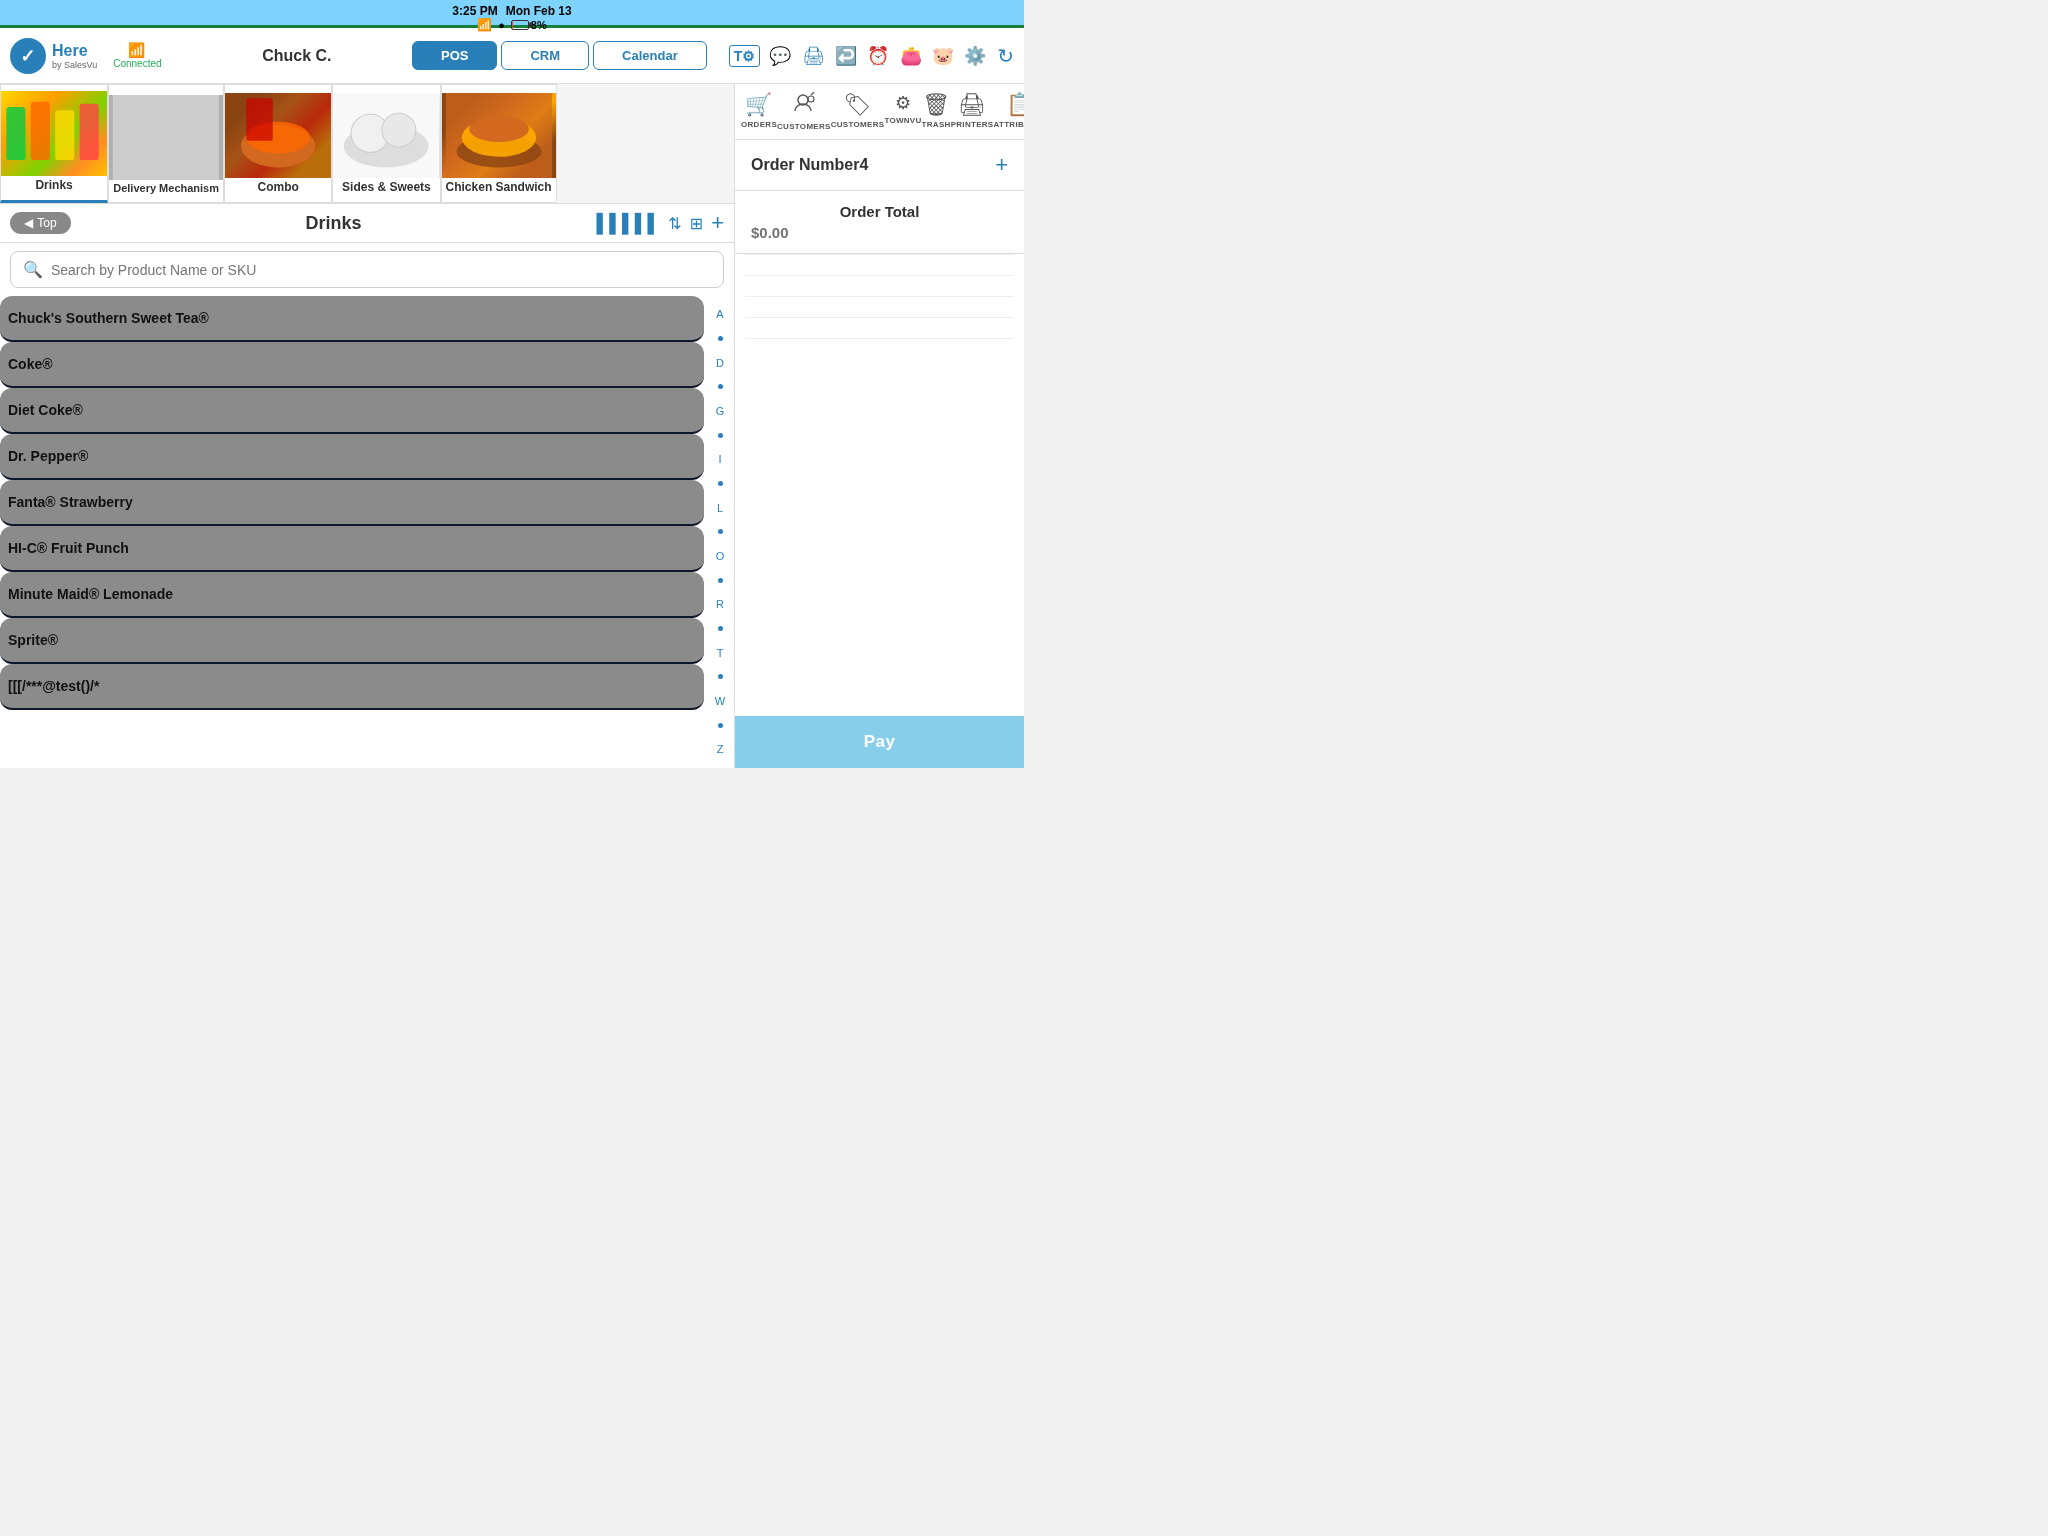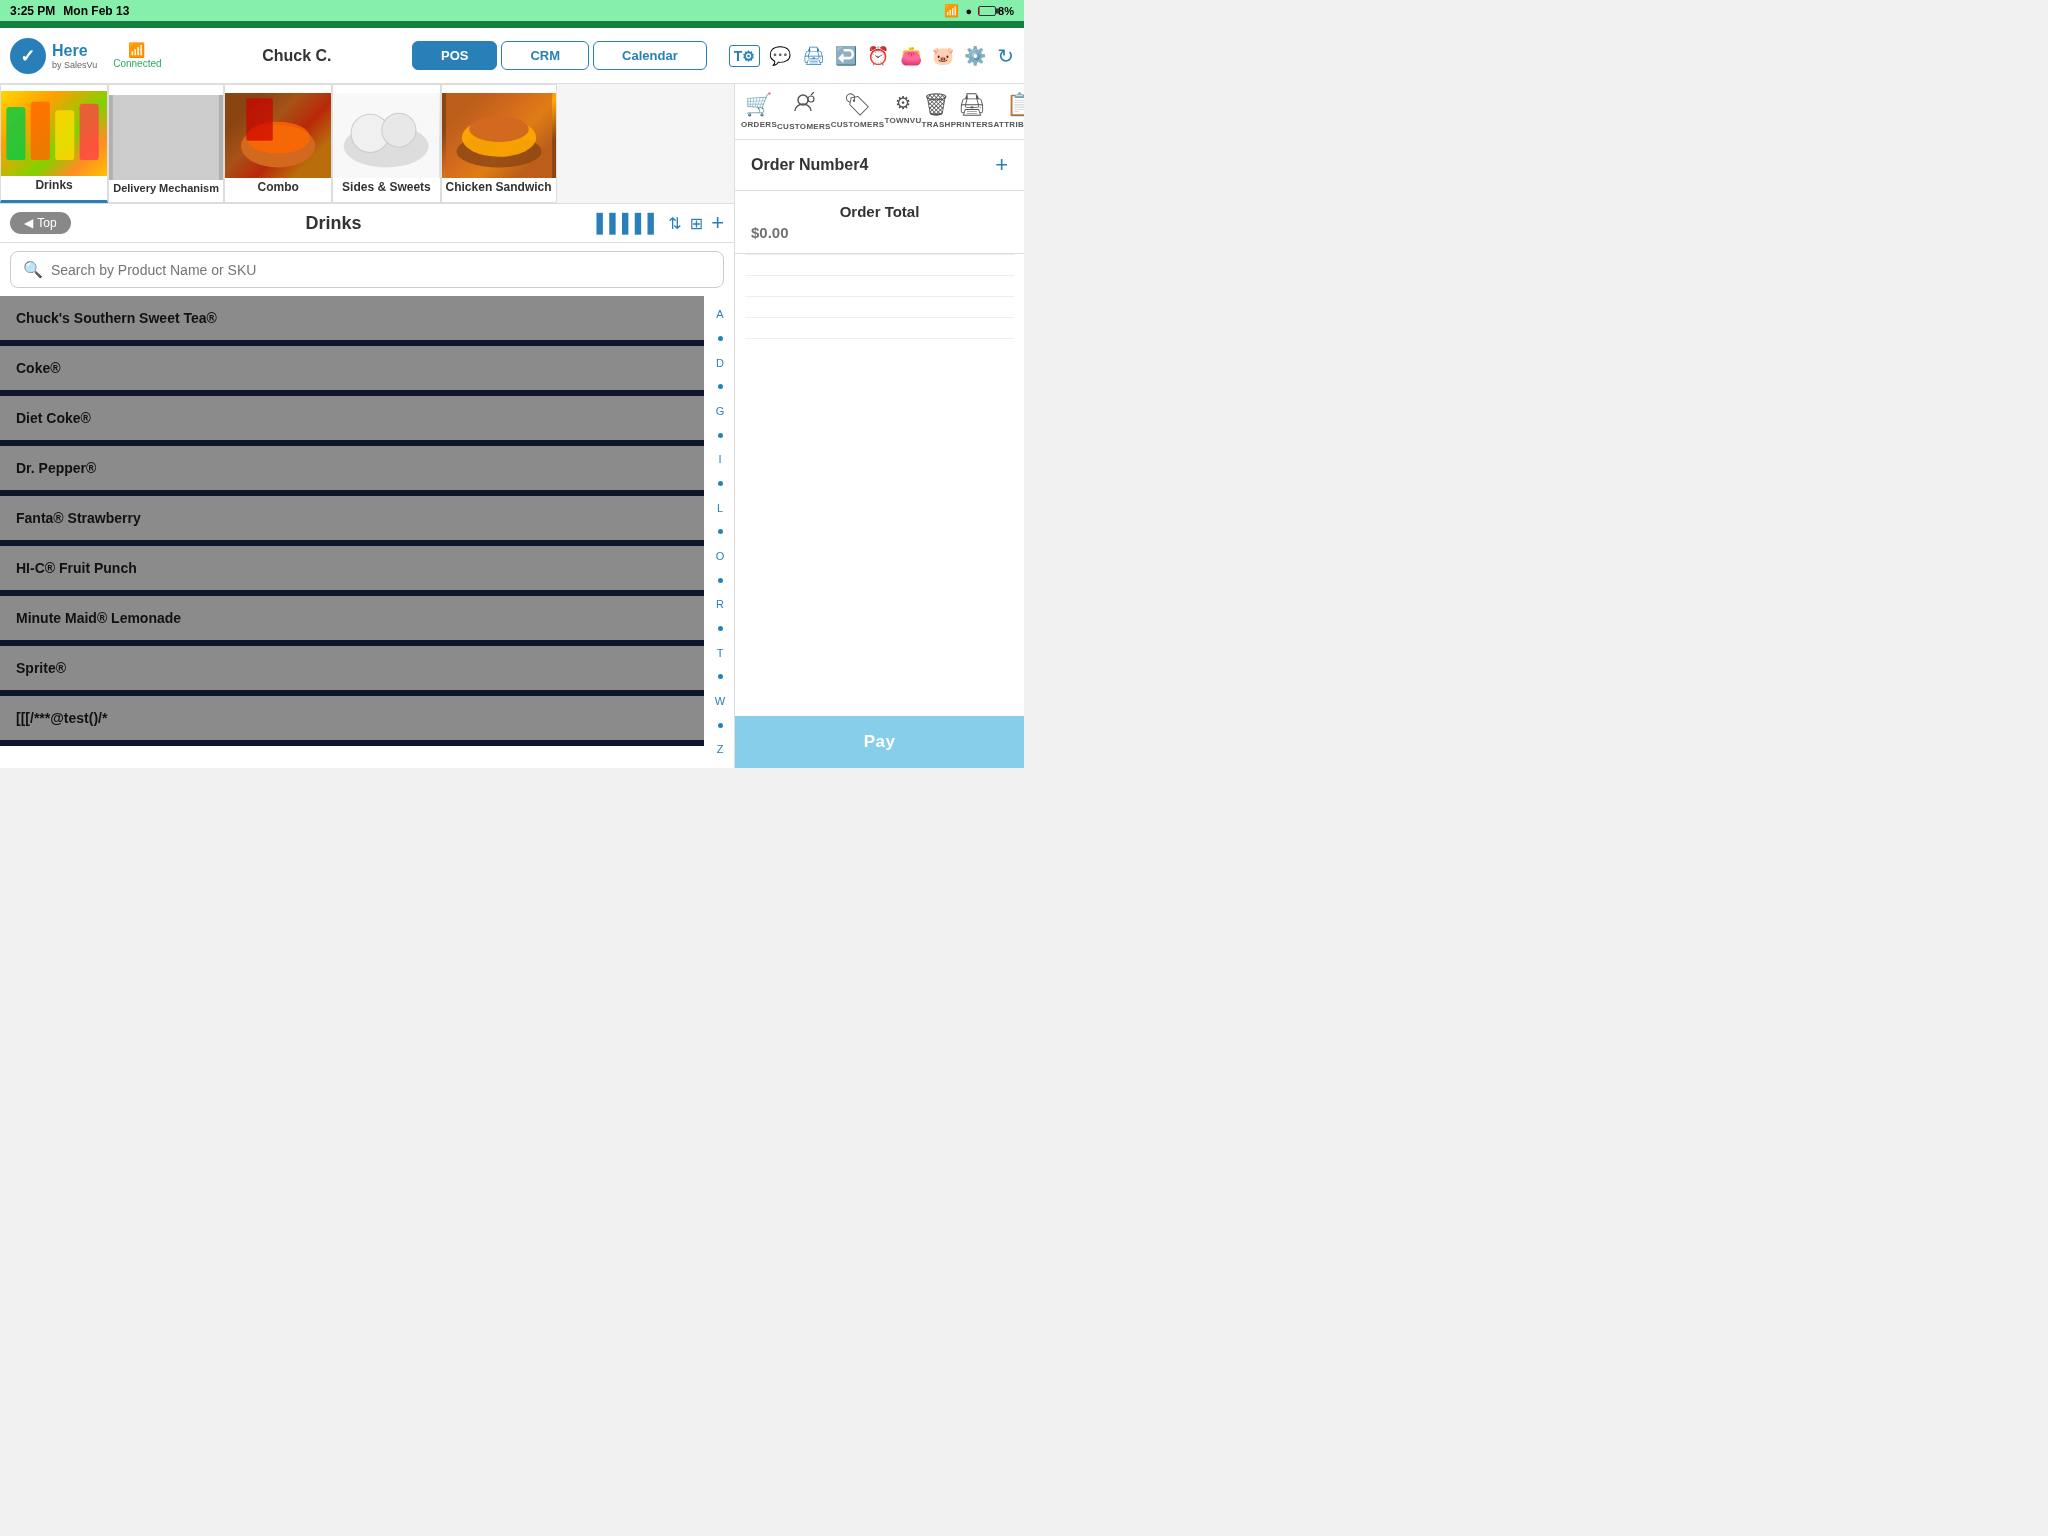--- a/index.html
+++ b/index.html
@@ -1,28 +1,29 @@
 <!DOCTYPE html>
 <html><head>
   <meta charset="utf-8">
   <style>
     * { box-sizing: border-box; margin: 0; padding: 0; }
     body { font-family: -apple-system, 'Helvetica Neue', Arial, sans-serif; background: #f0f0f0; width: 1024px; height: 768px; overflow: hidden; font-size: 13px; }
 
     
     .status-bar {
-      background: #86efac;
+      background: #7dd3fc;
       display: flex;
       align-items: center;
       justify-content: space-between;
       padding: 4px 10px;
       font-size: 12px;
       font-weight: 600;
-      border-bottom: 7px solid #15803d;
+      border-bottom: 3px solid #15803d;
       height: 28px;
+      flex-direction: column;
     }
     .status-left { display: flex; gap: 8px; align-items: center; }
     .status-right { display: flex; gap: 6px; align-items: center; }
     .battery-icon { display: flex; align-items: center; gap: 2px; font-size: 11px; }
     .battery-bar { width: 18px; height: 10px; border: 1.5px solid #333; border-radius: 2px; position: relative; }
     .battery-bar::after { content:''; position: absolute; right: -4px; top: 50%; transform: translateY(-50%); width: 3px; height: 5px; background: #333; border-radius: 0 1px 1px 0; }
     .battery-fill { height: 100%; width: 8%; background: #e74c3c; border-radius: 1px; }
 
     
     .header {
@@ -127,24 +128,25 @@
       padding: 8px 12px;
       background: white;
     }
     .search-icon-wrap { color: #2980b9; margin-right: 8px; font-size: 16px; }
     .search-input { border: none; outline: none; flex: 1; font-size: 14px; color: #aaa; background: transparent; }
 
     
     .product-list { flex: 1; overflow-y: auto; position: relative; }
     .product-list-inner { margin-right: 30px; }
     .product-row {
-      padding: 14px 16px;
-      border-bottom: 6px solid #0f172a;
+      padding: 14px 8px;
+      border-bottom: 2px solid #0f172a;
       background: #8B8B8B;
       cursor: pointer;
+      border-radius: 12px;
     }
     .product-row:nth-child(odd) { background: #8B8B8B; }
     .product-row:nth-child(even) { background: #8B8B8B; }
     .product-name { font-size: 14px; font-weight: 700; color: #111; }
 
     
     .alpha-index {
       position: absolute;
       right: 0;
       top: 0;

